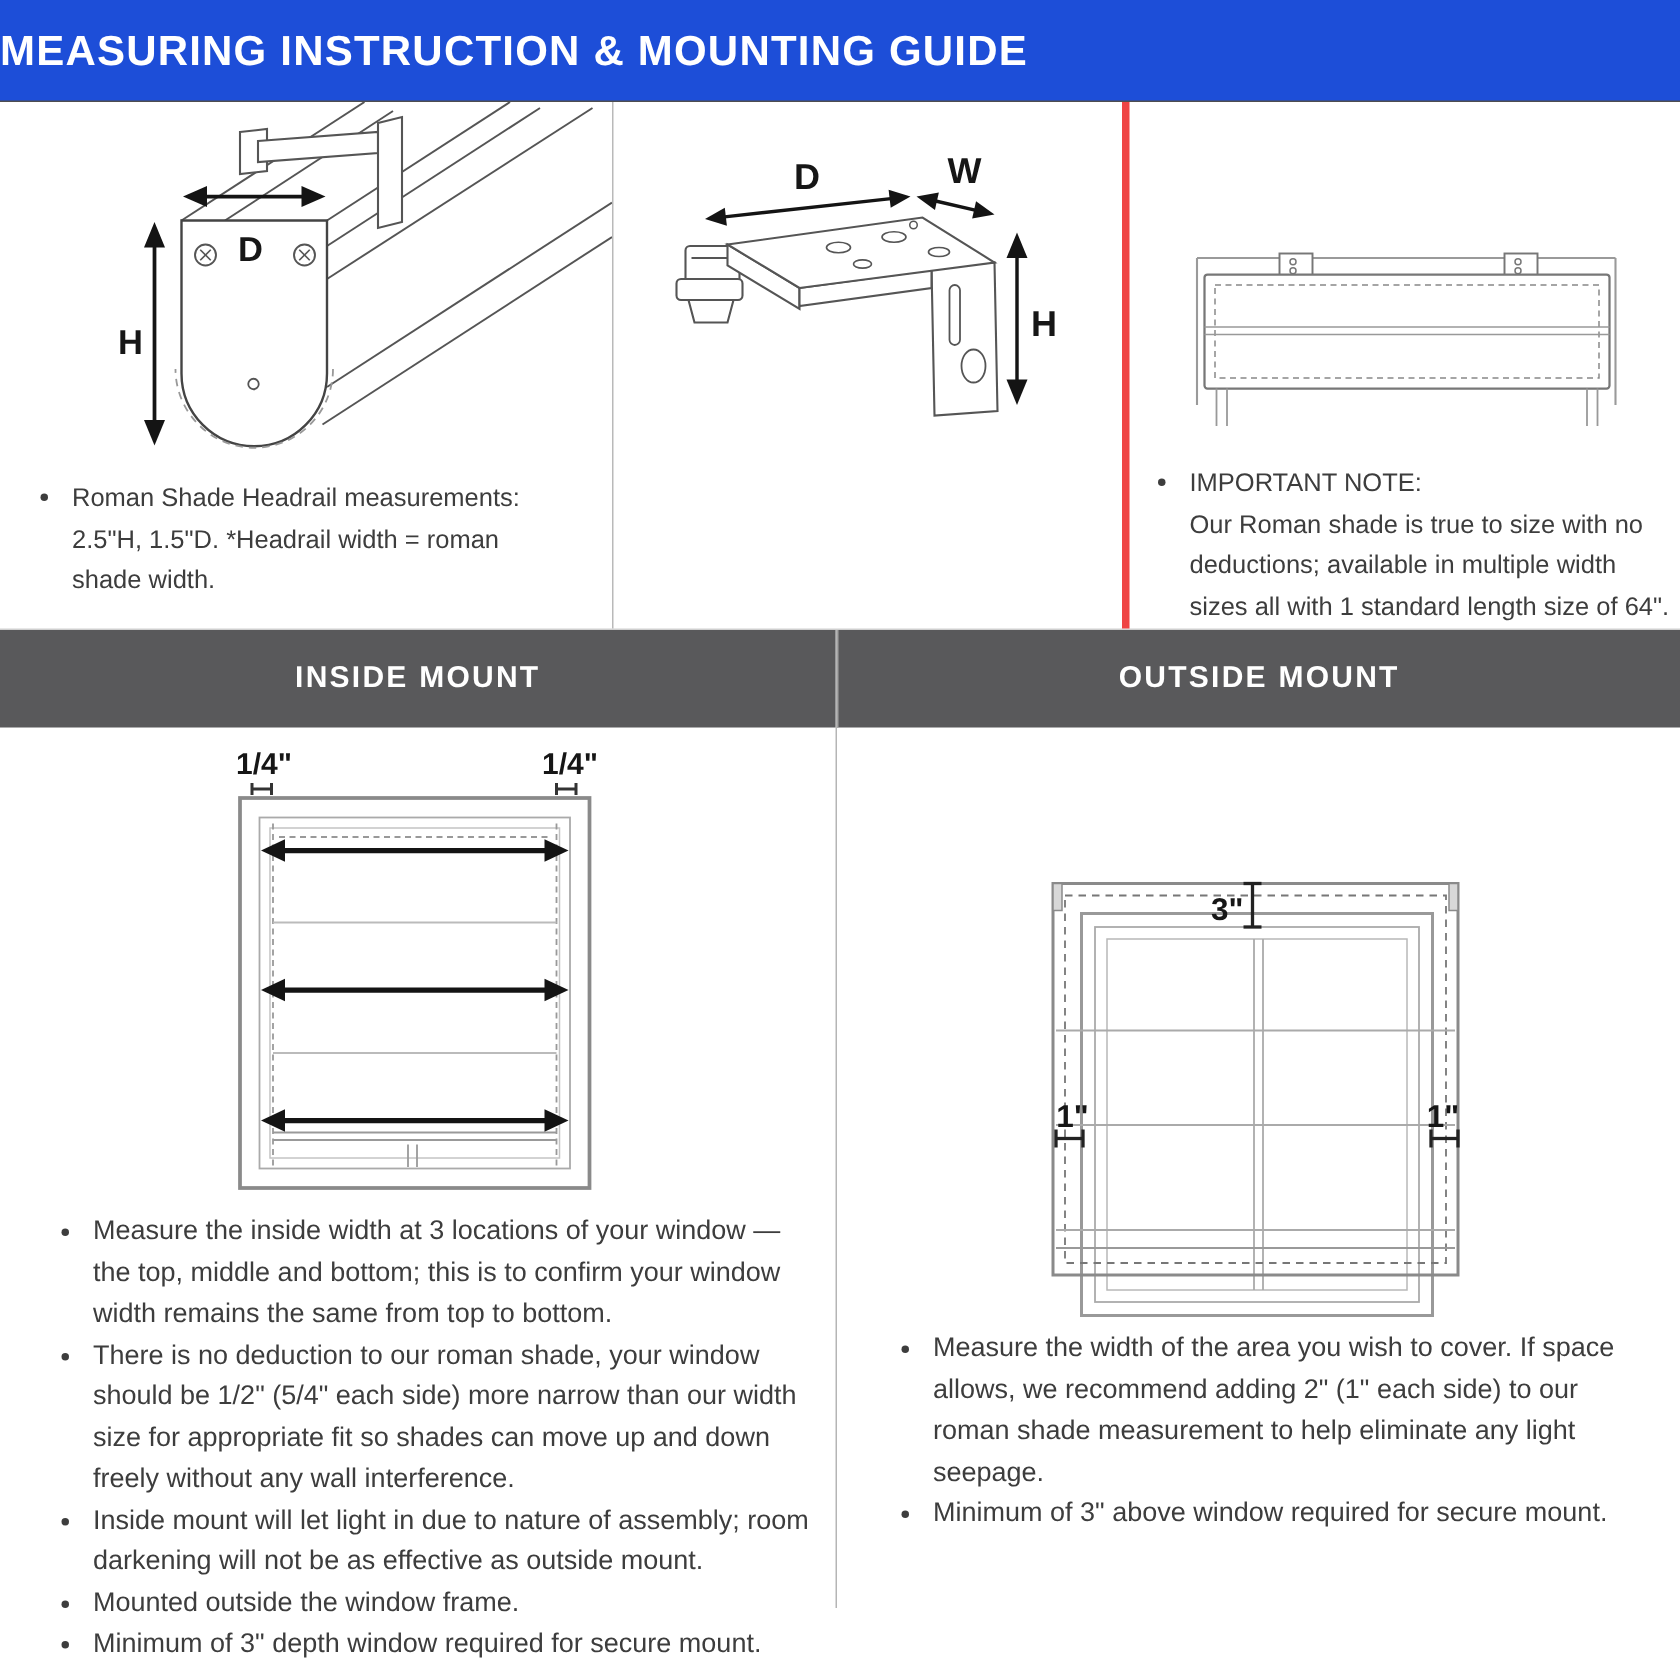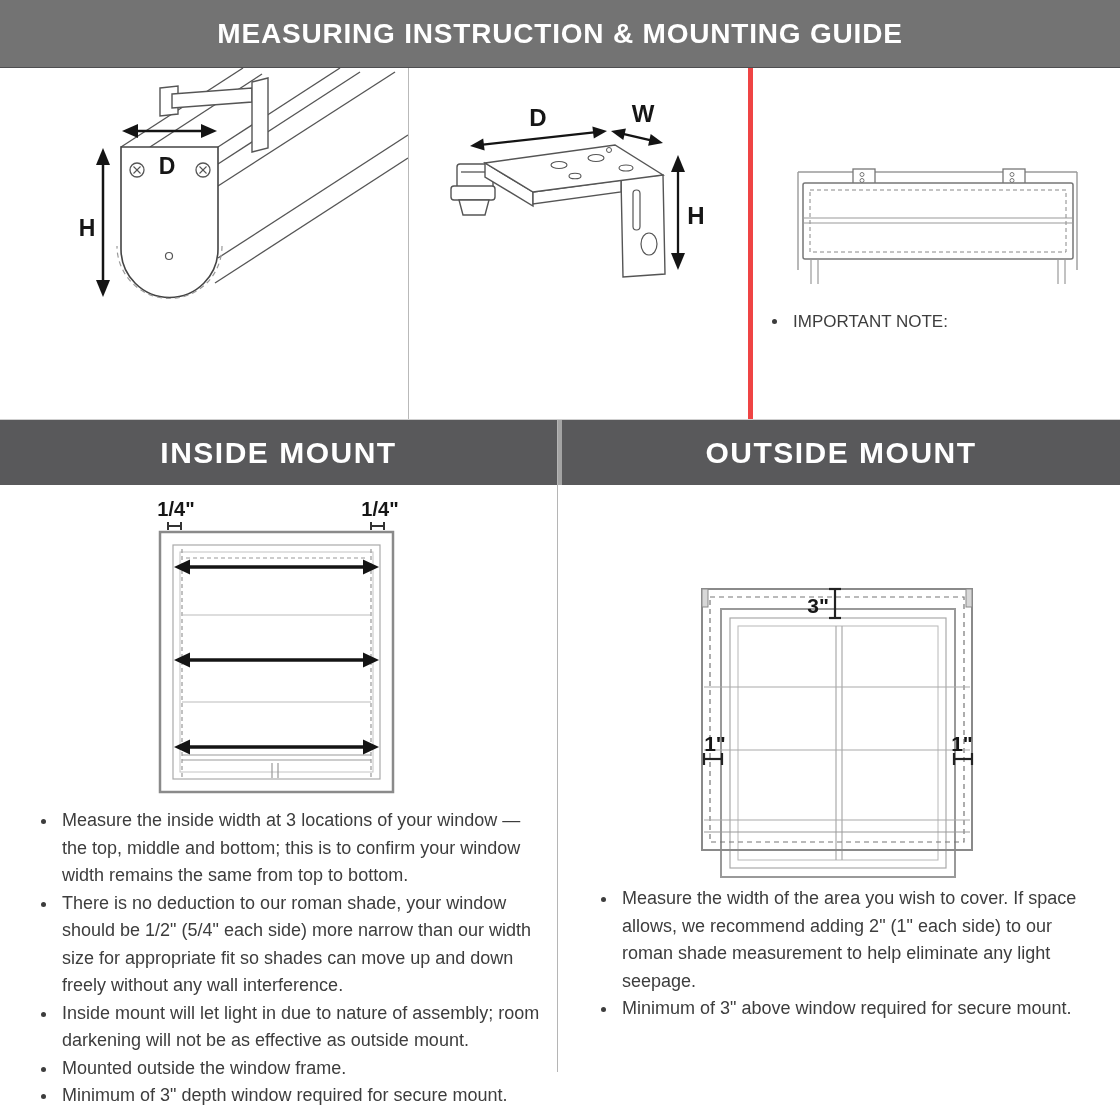--- a/index.html
+++ b/index.html
@@ -2,21 +2,21 @@
 <html><head>
 <meta charset="utf-8">
 <style>
   html,body{margin:0;padding:0;}
   body{
     width:1120px;height:1120px;background:#ffffff;
     font-family:"Liberation Sans",sans-serif;color:#3d3d3d;
     overflow:hidden;
   }
   .banner{
-    height:68px;background:#737373;display:flex;align-items:center;justify-content:center;
+    height:68px;background:#1d4ed8;display:flex;align-items:center;
     border-bottom:1px solid #4e4e50;box-sizing:border-box;
   }
   .banner h1{margin:0;color:#ffffff;font-size:28px;font-weight:bold;letter-spacing:.8px;}
   .top-section{display:flex;height:352px;border-bottom:1px solid #cfcfcf;box-sizing:border-box;}
   .panel{position:relative;box-sizing:border-box;}
   .panel-1{width:408px;}
   .panel-2{width:340px;border-left:1px solid #b9b9b9;}
   .panel-3{flex:1;border-left:5px solid #ef4444;}
   .panel svg{display:block;}
   .panel-note{position:absolute;font-size:17px;line-height:27.5px;}
@@ -24,22 +24,22 @@
   .panel-2 .panel-note{left:10px;top:250px;width:305px;}
   .panel-3 .panel-note{left:8px;top:240px;width:352px;}
   ul.bullets{list-style:disc outside;margin:0;padding-left:28px;}
   ul.bullets li{padding-left:4px;}
   .note-body{margin:0;}
   .bottom-section{display:flex;height:652px;}
   .half{box-sizing:border-box;}
   .half-left{width:558px;border-right:1px solid #b5b5b5;}
   .half-right{flex:1;}
   .mount-header{height:65px;background:#59595b;display:flex;align-items:center;justify-content:center;}
-  .half-right .mount-header{border-left:4px solid #a3a3a3;}
-  .mount-header h2{margin:0;color:#ffffff;font-size:30px;font-weight:bold;letter-spacing:1.5px;}
+  .half-right .mount-header{border-left:1px solid #a3a3a3;}
+  .mount-header h2{margin:0;color:#ffffff;font-size:20px;font-weight:bold;letter-spacing:1.5px;}
   .half svg{display:block;}
   .bullets-block{font-size:18px;line-height:27.5px;}
   .half-left .bullets-block{padding:2px 16px 0 30px;}
   .half-right .bullets-block{padding:0 26px 0 32px;}
   svg text{font-family:"Liberation Sans",sans-serif;font-weight:bold;fill:#161616;}
   .ln{stroke:#555;stroke-width:1.3;fill:none;}
   .shape{fill:#ffffff;stroke:#555;stroke-width:1.4;}
   .arrow{stroke:#141414;stroke-width:2.5;}
   .ah{fill:#141414;stroke:none;}
 </style>
@@ -80,20 +80,25 @@
       <line class="arrow" x1="136" y1="63" x2="203" y2="63"></line>
       <polygon class="ah" points="122,63 138,56 138,70"></polygon>
       <polygon class="ah" points="217,63 201,56 201,70"></polygon>
       <text x="167" y="106" font-size="23" text-anchor="middle">D</text>
 
       <line class="arrow" x1="103" y1="95" x2="103" y2="214"></line>
       <polygon class="ah" points="103,80 96,97 110,97"></polygon>
       <polygon class="ah" points="103,229 96,212 110,212"></polygon>
       <text x="87" y="168" font-size="23" text-anchor="middle">H</text>
     </svg>
+    <div class="panel-note">
+      <ul class="bullets">
+          <li>Roman Shade Headrail measurements: 2.5"H, 1.5"D. *Headrail width = roman shade width.</li>
+        </ul>
+    </div>
   </div>
 
   <div class="panel panel-2">
     <svg width="339" height="245" viewBox="0 0 339 245">
 
       <rect class="shape" x="48" y="96" width="36" height="26" rx="3"></rect>
       <rect class="shape" x="42" y="118" width="44" height="14" rx="3"></rect>
       <polygon class="shape" points="50,132 80,132 76,147 54,147"></polygon>
       <line class="ln" x1="52" y1="104" x2="80" y2="104"></line>
 
@@ -148,20 +153,21 @@
 
       <line x1="58" y1="191" x2="58" y2="216" stroke="#999" stroke-width="1.2"></line>
       <line x1="65" y1="191" x2="65" y2="216" stroke="#999" stroke-width="1.2"></line>
       <line x1="305" y1="191" x2="305" y2="216" stroke="#999" stroke-width="1.2"></line>
       <line x1="312" y1="191" x2="312" y2="216" stroke="#999" stroke-width="1.2"></line>
     </svg>
     <div class="panel-note">
       <ul class="bullets">
         <li>
           <span>IMPORTANT NOTE:</span>
+          <div class="note-body">Our Roman shade is true to size with no deductions; available in multiple width sizes all with 1 standard length size of 64".</div>
         </li>
       </ul>
     </div>
   </div>
 </div>
 
 <div class="bottom-section">
 
   <div class="half half-left">
     <div class="mount-header">

